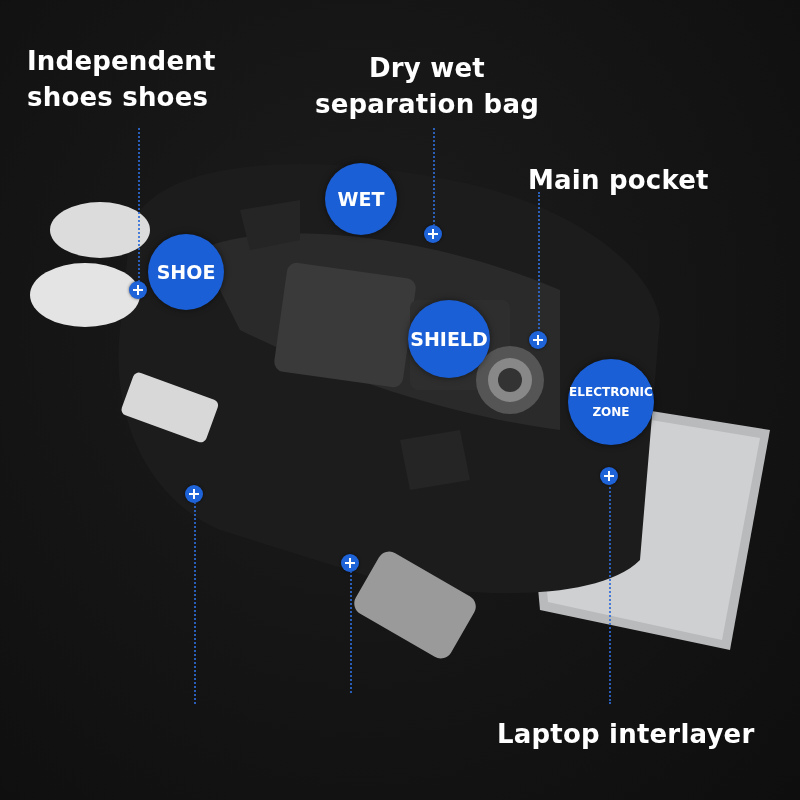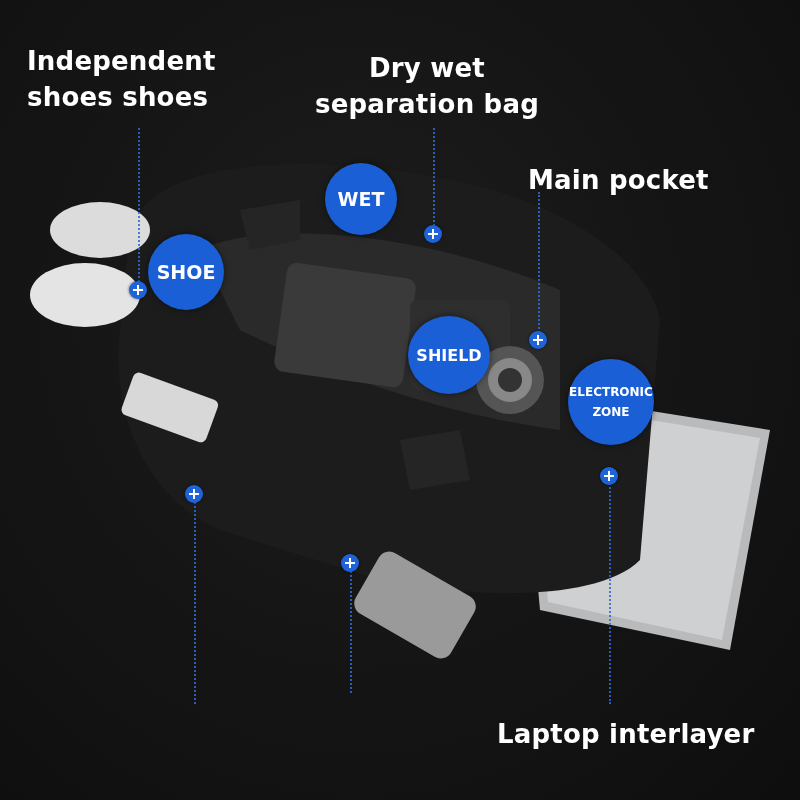--- a/index.html
+++ b/index.html
@@ -63,21 +63,21 @@
   <div class="plus" style="left:609px;top:476px;"></div>
   <div class="plus" style="left:194px;top:494px;"></div>
   <div class="plus" style="left:350px;top:563px;"></div>
 
   <div class="bubble" style="left:148px;top:234px;width:76px;height:76px;font-size:19px;">
     <span>SHOE</span>
   </div>
   <div class="bubble" style="left:325px;top:163px;width:72px;height:72px;font-size:19px;">
     <span>WET</span>
   </div>
-  <div class="bubble" style="left:408px;top:316px;width:82px;height:78px;font-size:16px;">
+  <div class="bubble" style="left:408px;top:300px;width:82px;height:78px;font-size:19px;">
     <span>SHIELD</span>
   </div>
   <div class="bubble" style="left:568px;top:359px;width:86px;height:86px;font-size:12px;flex-direction:column;line-height:20px;">
     <span>ELECTRONIC</span>
     <span>ZONE</span>
   </div>
 
   <div class="label" style="left:27px;top:43px;">
     <div>Independent</div>
     <div>shoes shoes</div>

